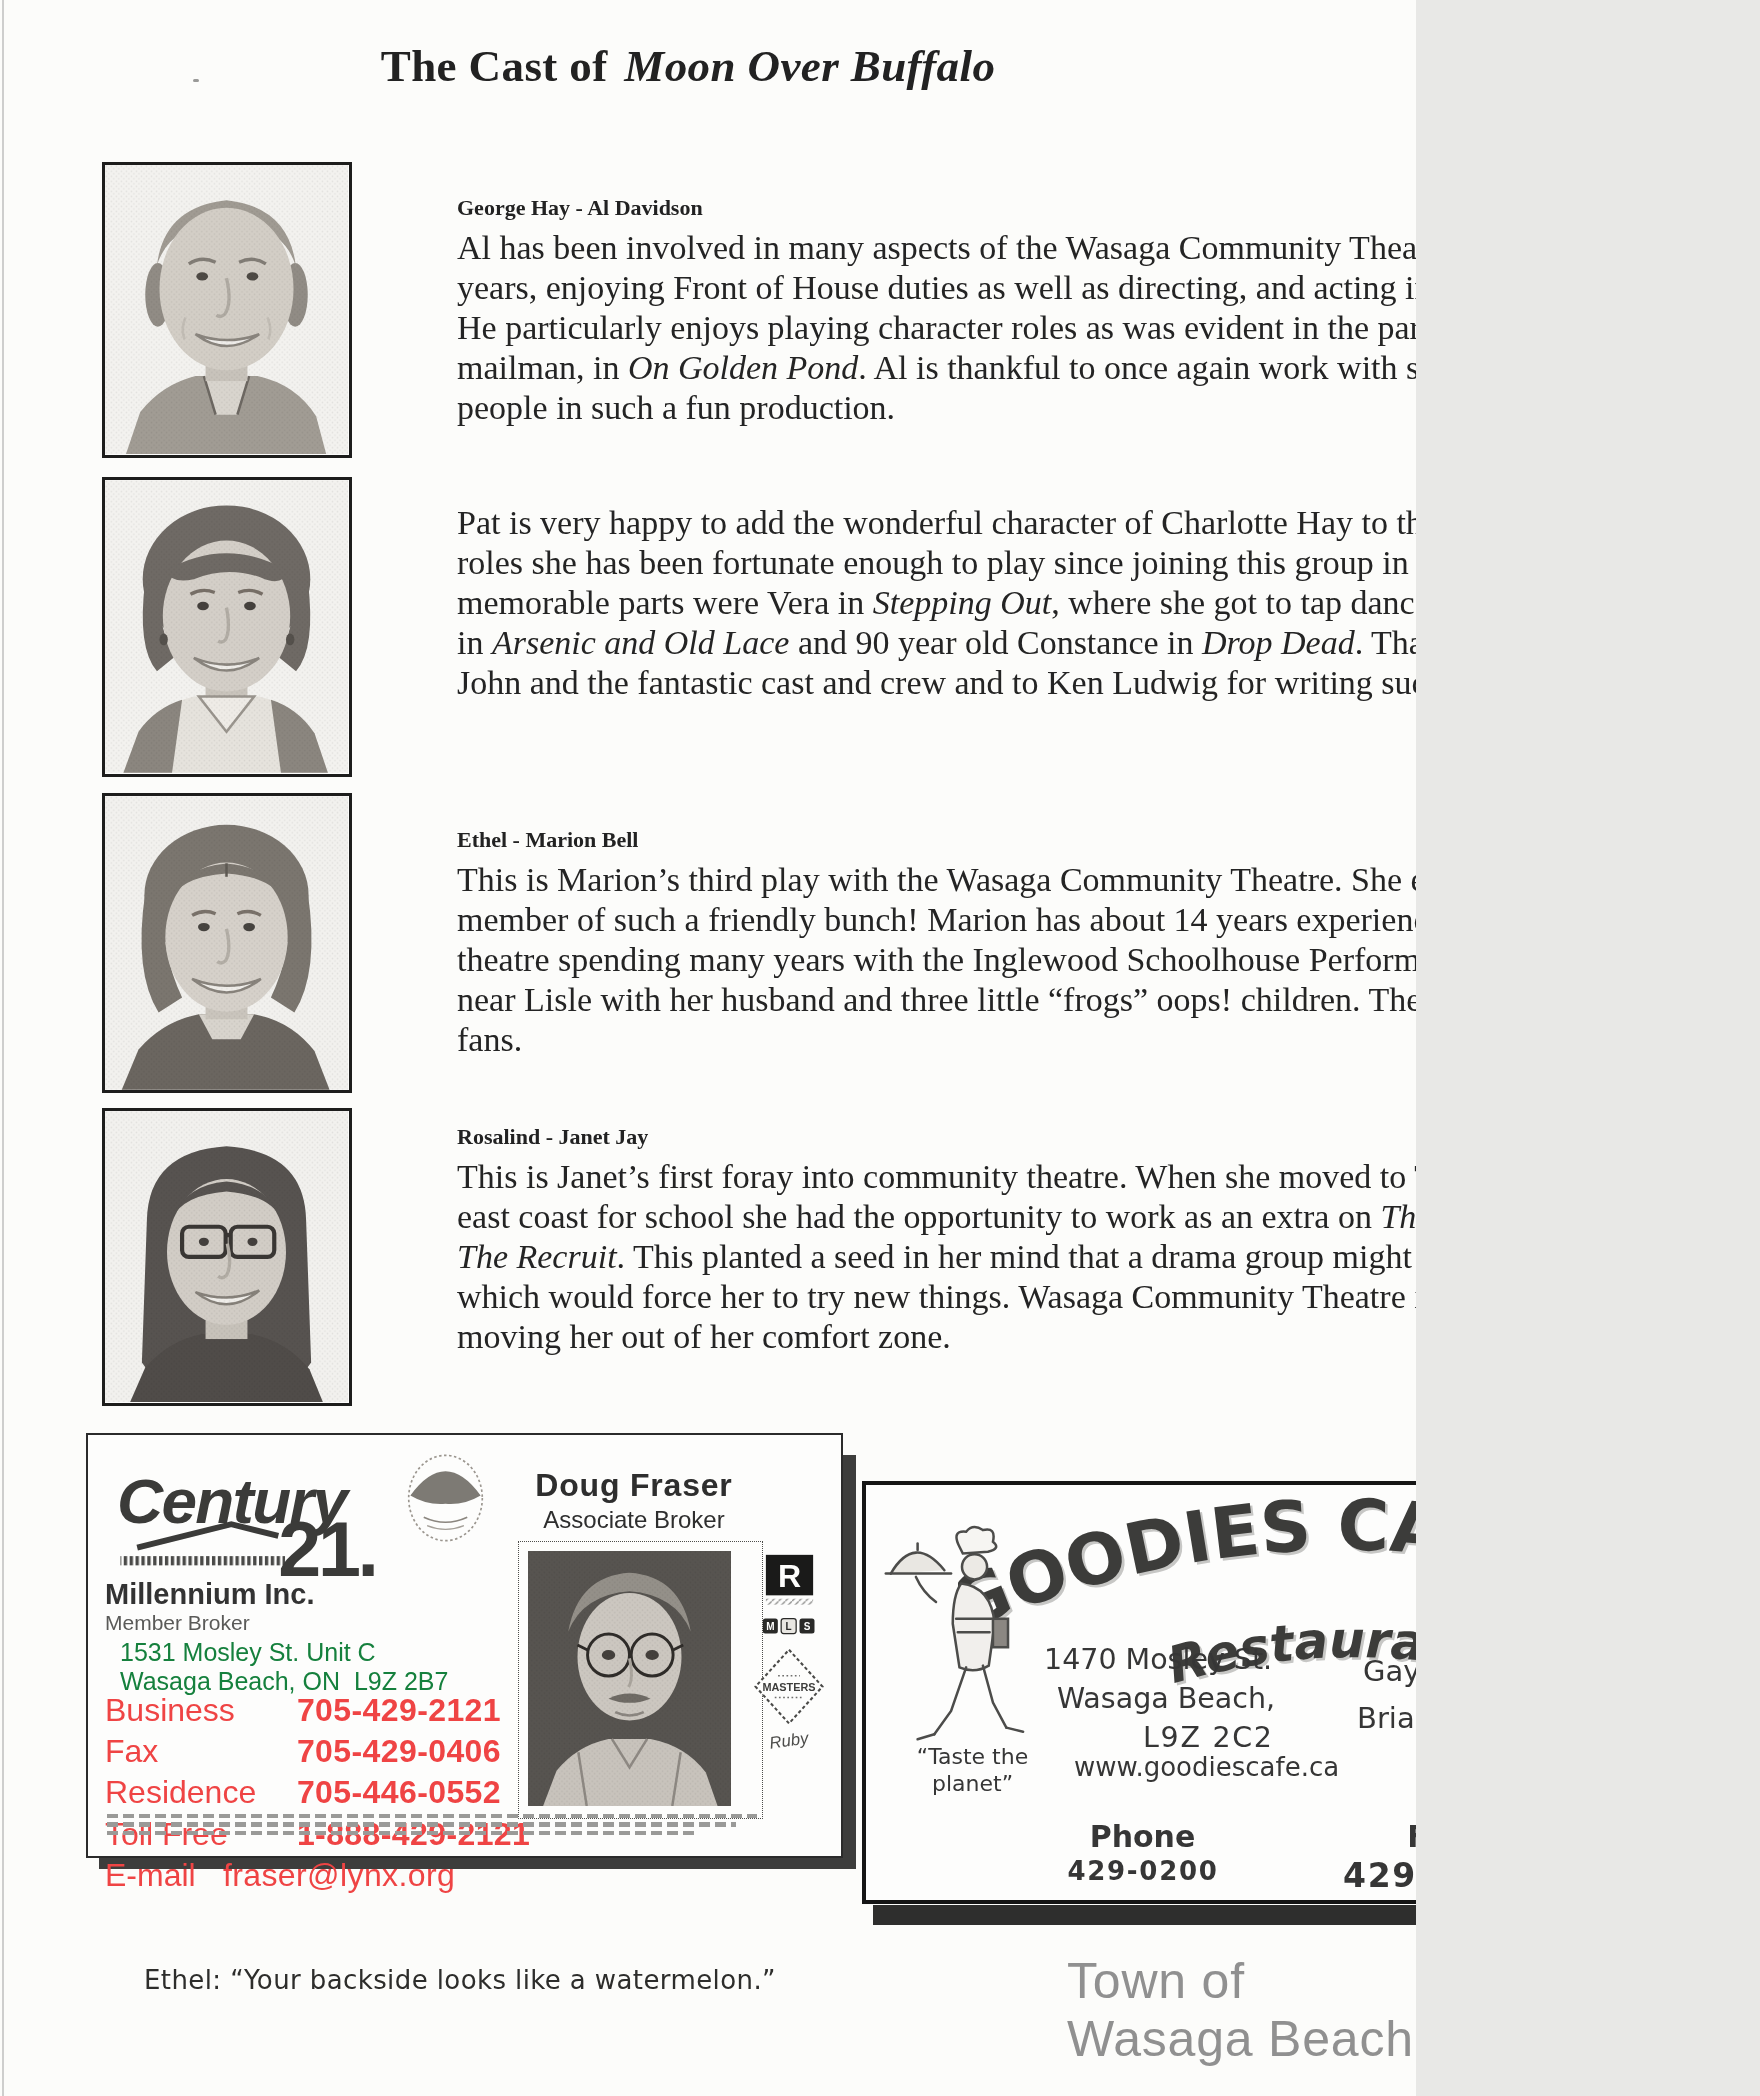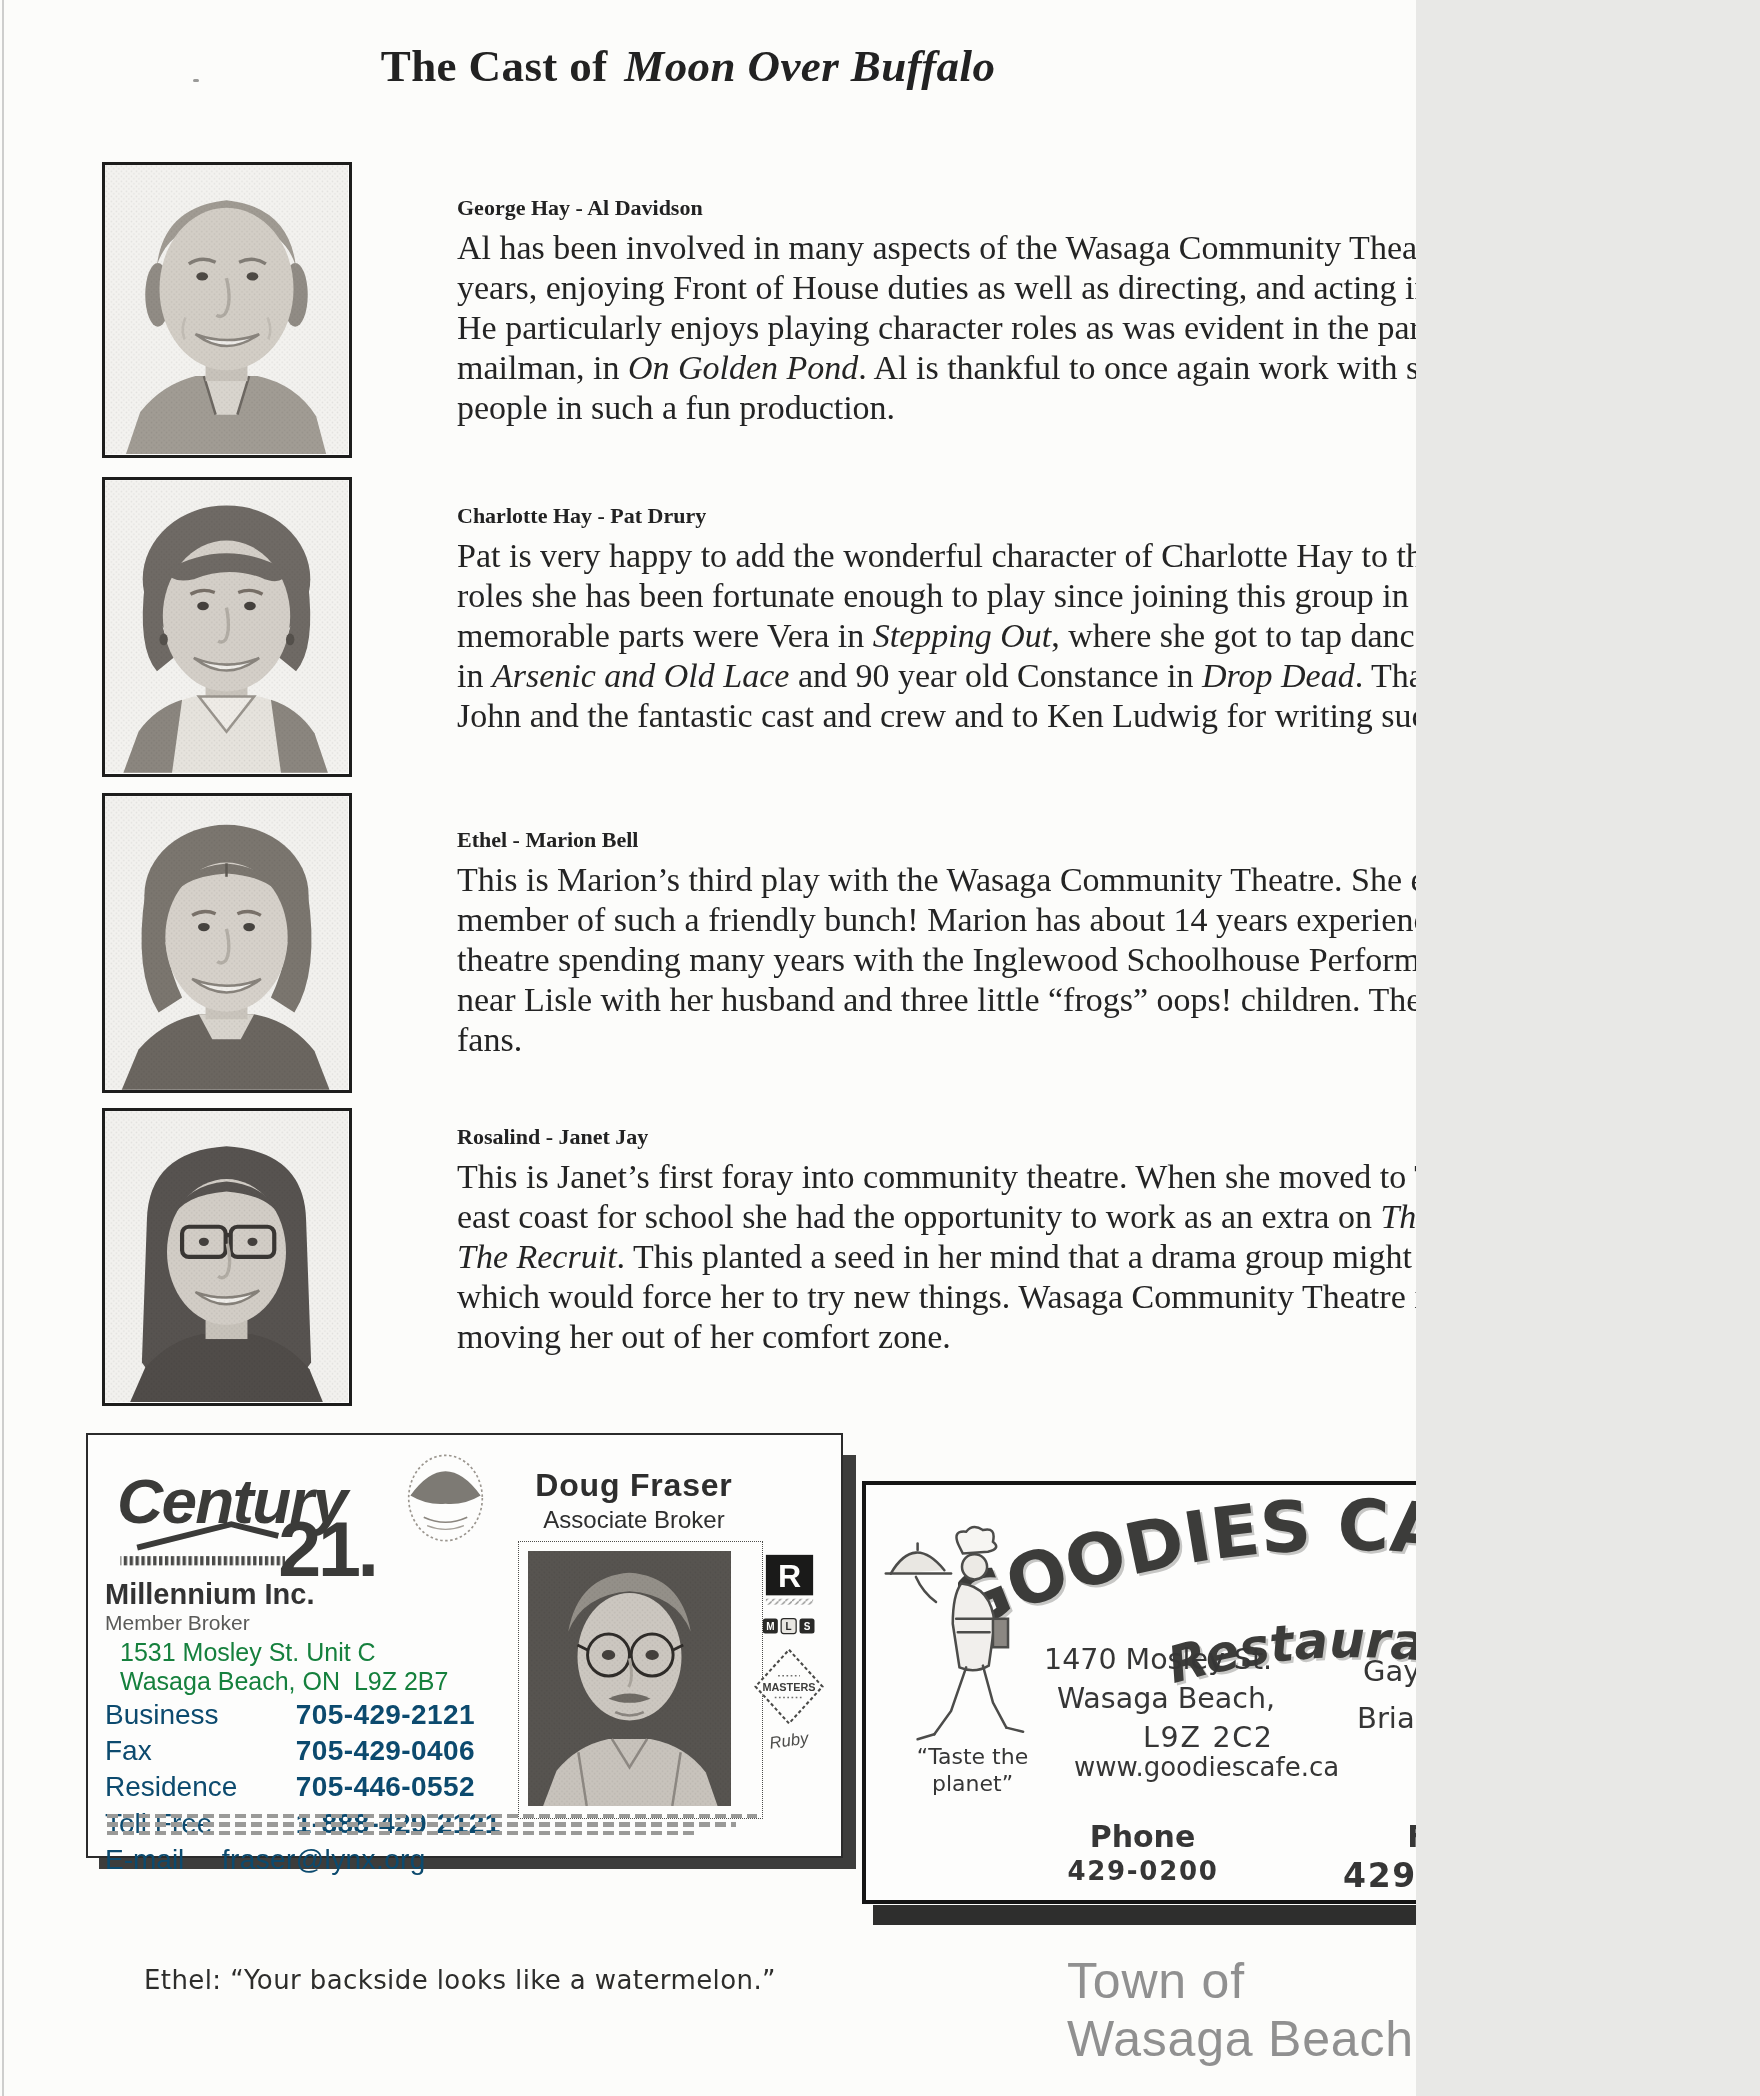--- a/index.html
+++ b/index.html
@@ -25,21 +25,21 @@
   .c21-shadow-right{left:842px;top:1455px;width:14.3px;height:408px;background:#3d3d3c;}
   .c21-shadow-bottom{left:99px;top:1856px;width:757px;height:12.6px;background:#3d3d3c;}
   .c21-box *{font-family:"Liberation Sans",sans-serif;}
   .c21-agent{left:420px;top:32px;width:252px;text-align:center;color:#2e2e2e;}
   .c21-agent-name{font-size:32px;font-weight:bold;letter-spacing:0.8px;}
   .c21-agent-title{font-size:24px;margin-top:1.7px;}
   .c21-photo{left:430px;top:106px;width:225px;border:1.7px dotted #4d4d4b;padding:9.2px;background:#fdfdfc;}
   .c21-company{left:17px;top:143px;font-size:29px;font-weight:bold;color:#333;}
   .c21-member{left:17px;top:176px;font-size:21px;color:#5a5a58;}
   .c21-addr{left:32px;top:203px;font-size:25px;line-height:29px;color:#15803d;white-space:pre-wrap;}
-  .c21-contacts{left:17px;top:264px;font-size:28px;color:#0c4a6e;}
+  .c21-contacts{left:17px;top:257px;font-size:32px;color:#ef4444;}
   .c21-row{margin-bottom:4.2px;}
   .c21-row .lbl{display:inline-block;width:183px;}
   .c21-row .val{font-weight:bold;letter-spacing:0.4px;}
   .c21-email .val{font-weight:normal;}
   .c21-fine{left:18.5px;top:379px;width:654px;}
   .c21-fine div{height:4.2px;margin-bottom:4.2px;background:repeating-linear-gradient(90deg,#9a9a98 0 11px,transparent 11px 16px);}
   .c21-badges{left:665px;top:119px;width:72px;text-align:center;}
   
   .gc-box{left:862px;top:1481px;width:754px;height:415px;background:#fdfdfc;border:4.2px solid #151515;}
   .gc-shadow-right{left:1619px;top:1502px;width:18.5px;height:420px;background:#2e2e2d;}
@@ -180,21 +180,20 @@
       <path d="M108,216 Q146,246 184,214 Q146,230 108,216 Z" fill="#f0eeea" stroke="#86817a" stroke-width="3"></path>
       <rect width="290" height="347" fill="url(#halftone)"></rect>
     </svg>
   </div>
 
   <div class="abs cast-section" style="top:195px">
     <h2 class="cast-heading">George Hay - Al Davidson</h2>
     <p class="cast-bio">Al has been involved in many aspects of the Wasaga Community Theatre over the past years, enjoying Front of House duties as well as directing, and acting in several roles. He particularly enjoys playing character roles as was evident in the part of Charlie, the mailman, in <i>On Golden Pond</i>. Al is thankful to once again work with such talented people in such a fun production.</p>
   </div>
   <div class="abs cast-section" style="top:503px">
-    <h2 class="cast-heading">Charlotte Hay - Pat Drury</h2>
     <p class="cast-bio">Pat is very happy to add the wonderful character of Charlotte Hay to the many exciting roles she has been fortunate enough to play since joining this group in 1992. Other memorable parts were Vera in <i>Stepping Out</i>, where she got to tap dance as well, Abby in <i>Arsenic and Old Lace</i> and 90 year old Constance in <i>Drop Dead</i>. Thanks to Director John and the fantastic cast and crew and to Ken Ludwig for writing such a funny play.</p>
   </div>
   <div class="abs cast-section" style="top:827px">
     <h2 class="cast-heading">Ethel - Marion Bell</h2>
     <p class="cast-bio">This is Marion’s third play with the Wasaga Community Theatre. She enjoys being a member of such a friendly bunch! Marion has about 14 years experience in community theatre spending many years with the Inglewood Schoolhouse Performers. She lives near Lisle with her husband and three little “frogs” oops! children. They are her biggest fans.</p>
   </div>
   <div class="abs cast-section" style="top:1124px">
     <h2 class="cast-heading">Rosalind - Janet Jay</h2>
     <p class="cast-bio">This is Janet’s first foray into community theatre. When she moved to Toronto from the east coast for school she had the opportunity to work as an extra on <i>The Tuxedo</i> and <i>The Recruit</i>. This planted a seed in her mind that a drama group might be a fun pursuit which would force her to try new things. Wasaga Community Theatre is certainly moving her out of her comfort zone.</p>
   </div>

